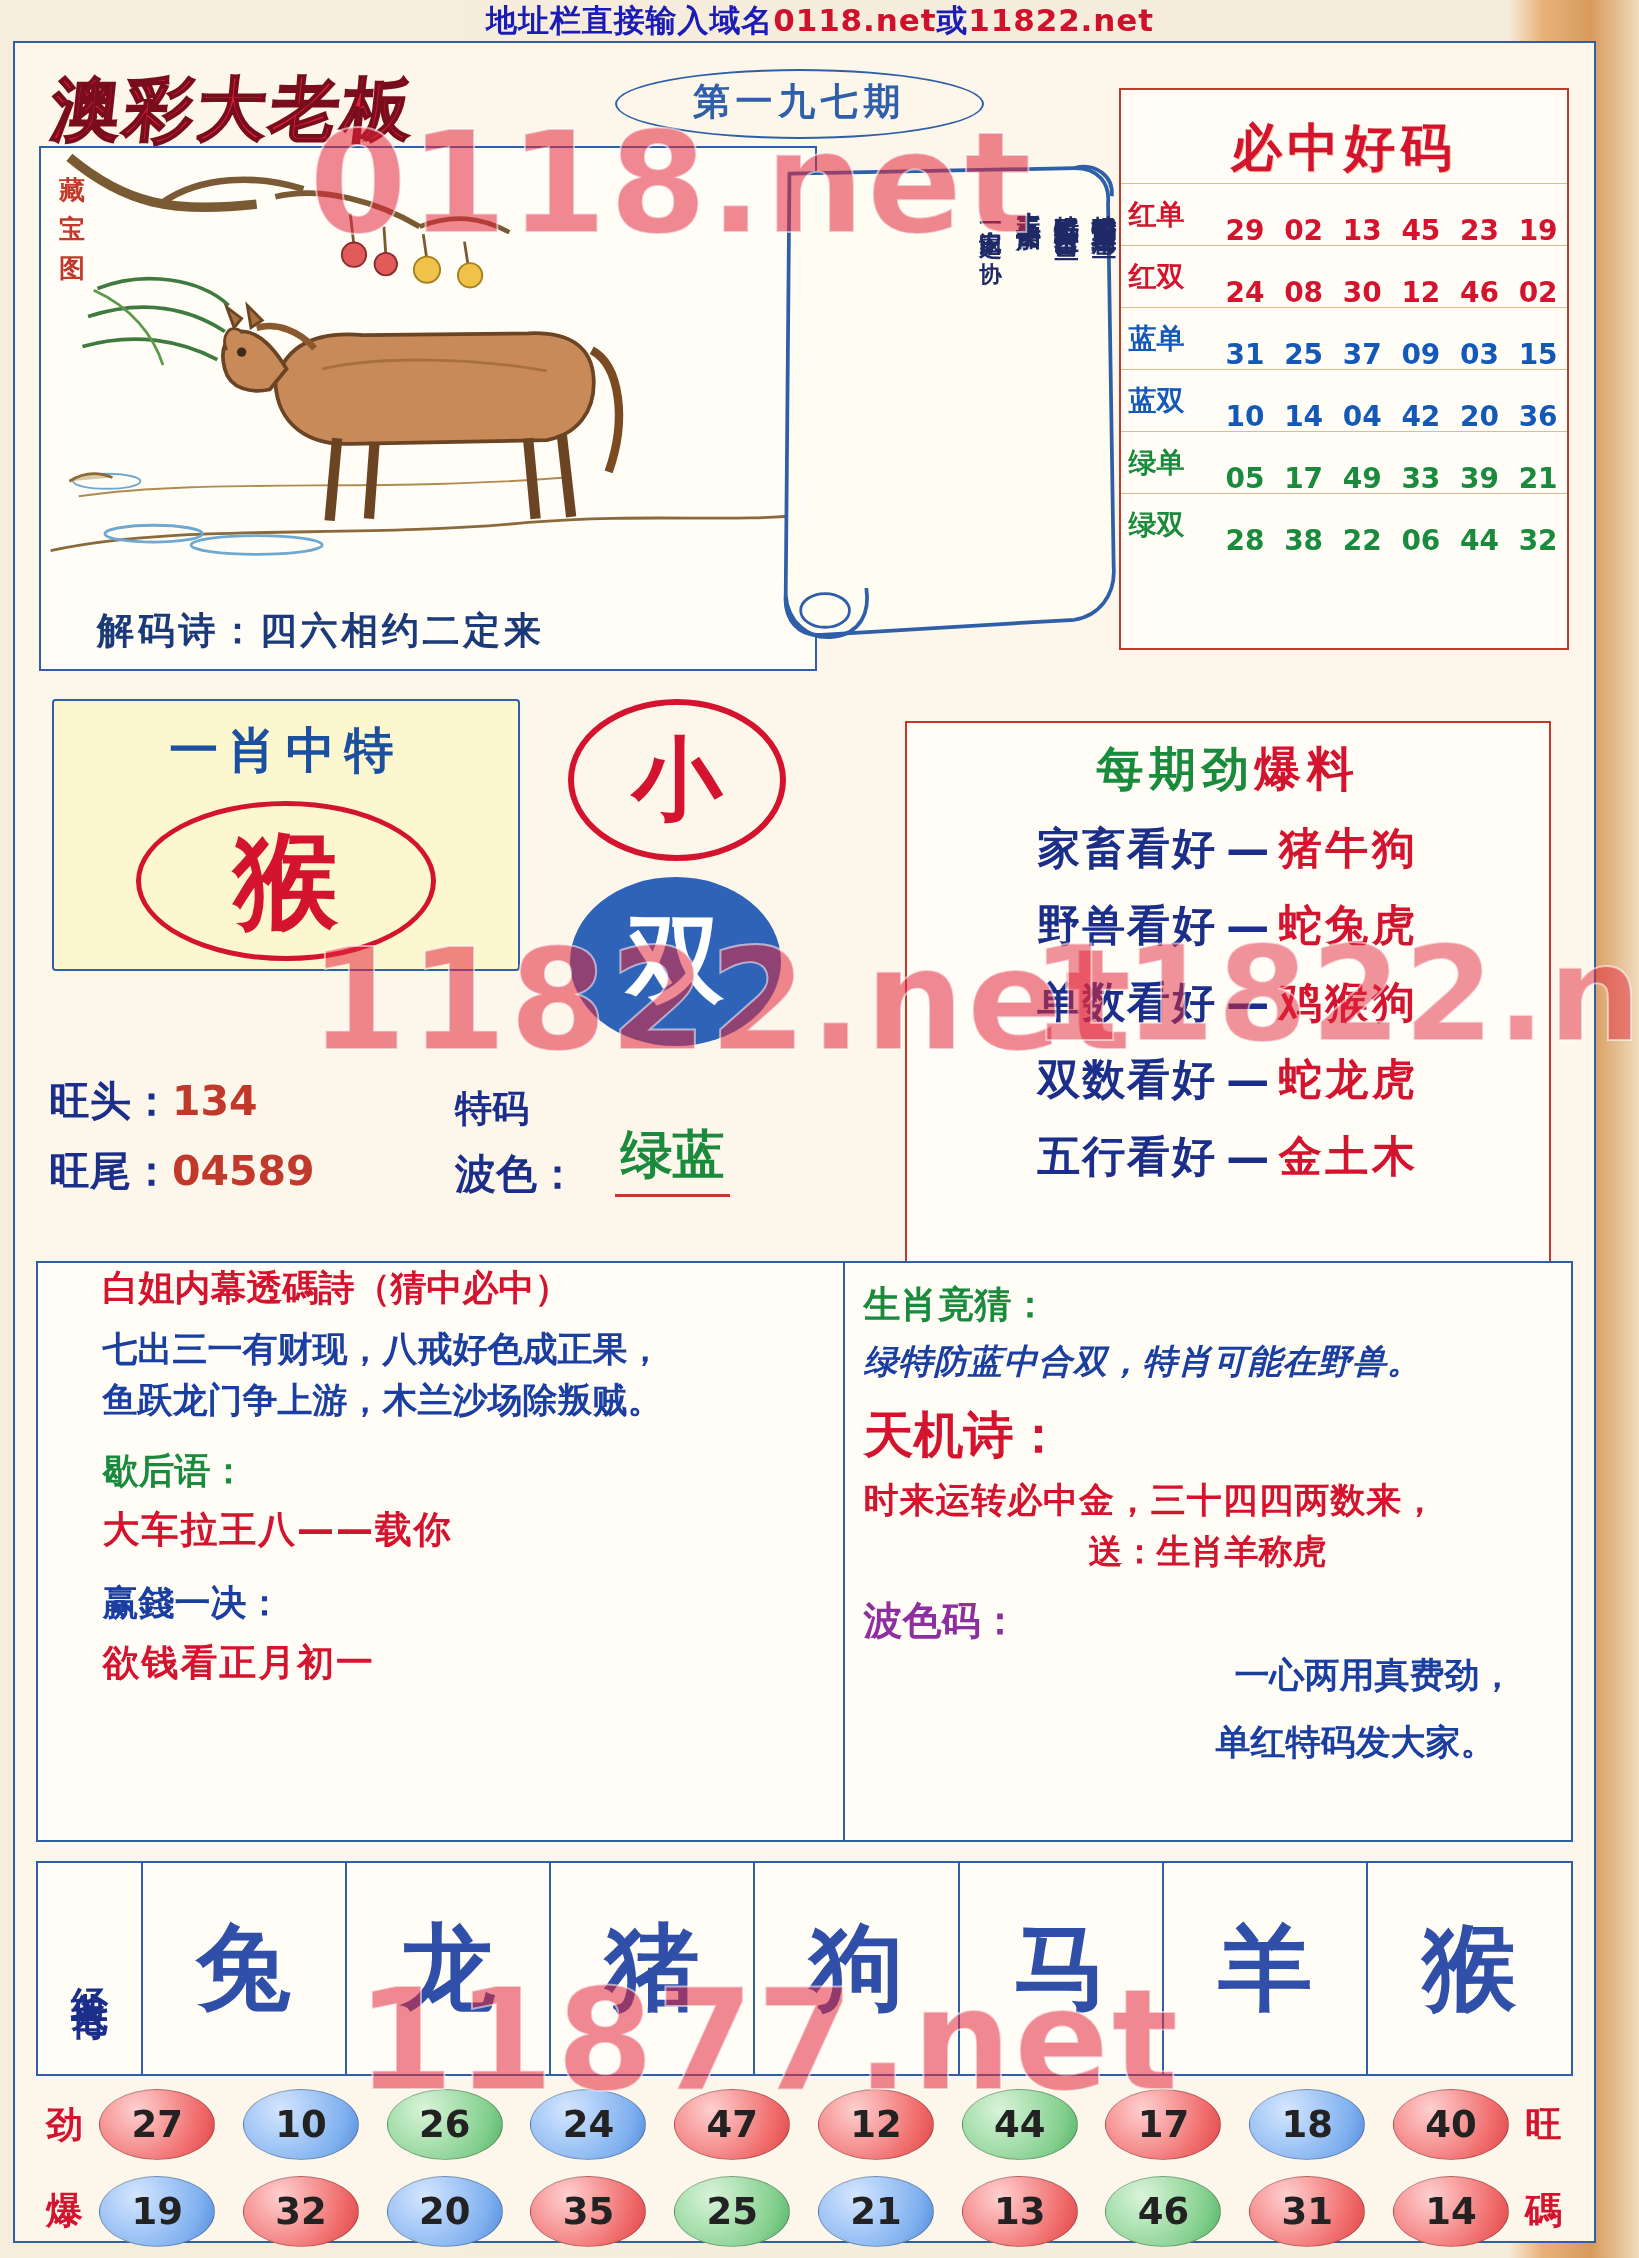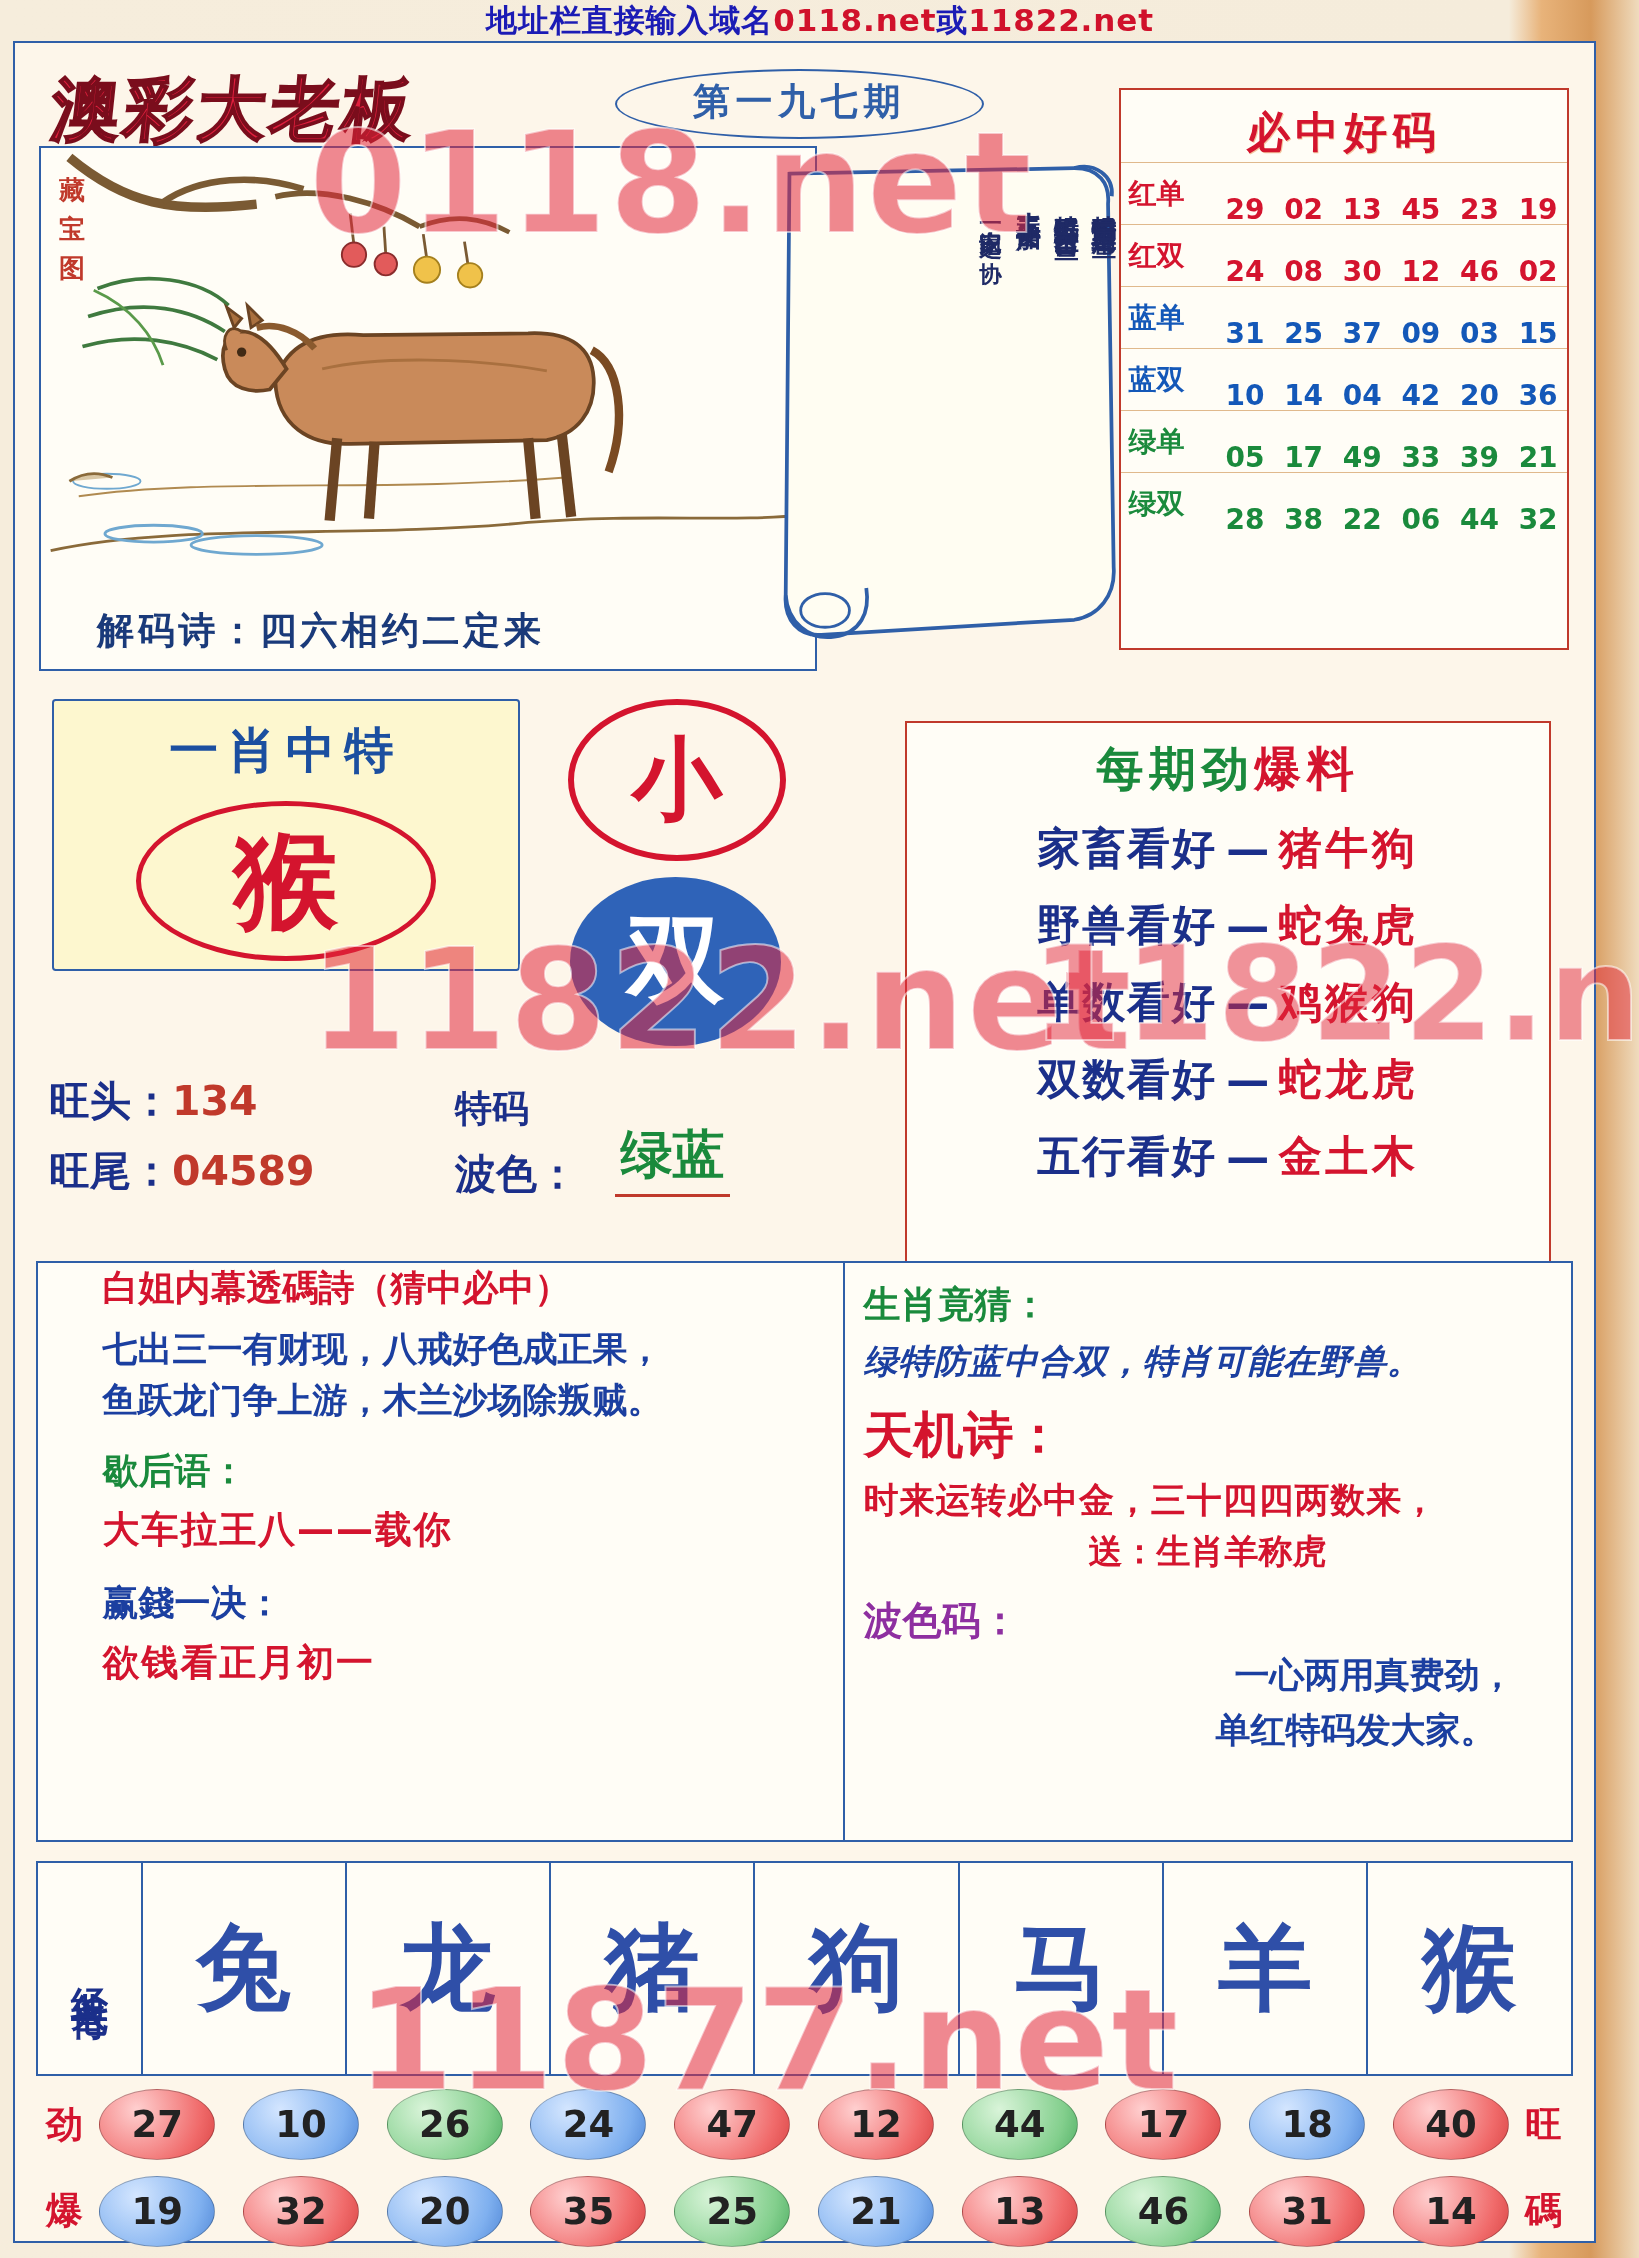--- a/index.html
+++ b/index.html
@@ -86,22 +86,22 @@
   .vt2{right:58px;}
   .vt3{right:96px;}
   .vt4{right:133px;color:#1f2a66;font-size:22.5px;height:290px;top:56px;}
 
   
   .numtable{
     position:absolute;left:1104px;top:45px;width:450px;height:562px;
     border:2.8px solid #c0392b;background:#fffdf6;box-sizing:border-box;
   }
   .numtitle{
-    text-align:center;font-size:43px;font-weight:bold;color:#d4142e;
-    letter-spacing:5.6px;padding-top:14px;
+    text-align:center;font-size:51px;font-weight:bold;color:#d4142e;
+    letter-spacing:5.6px;padding-top:24px;
     text-shadow:0.9px 0.9px 0 #f3c6a0;
   }
   .numrow{
     display:flex;align-items:center;height:62px;
     border-top:1.9px solid #e0b98c;
     padding-left:7.5px;box-sizing:border-box;
   }
   .numrow .lbl{width:97px;font-size:28px;font-weight:bold;}
   .numrow .vals{display:flex;flex:1;justify-content:space-between;padding-right:9.4px;margin-top:32px;}
   .numrow .vals span{font-size:28px;font-weight:bold;}
@@ -198,21 +198,21 @@
   .l5{font-size:36px;margin-top:24px;}
   .l6{font-size:37px;color:#d4142e;font-weight:bold;margin-top:9.4px;letter-spacing:1.9px;}
 
   .r1{font-size:37px;}
   .r2{font-size:34px;color:#1b3fa0;font-weight:bold;margin-top:9.4px;letter-spacing:0.9px;font-style:italic;}
   .r3{font-size:50px;margin-top:17px;}
   .r4{font-size:35px;color:#d4142e;font-weight:bold;margin-top:7.5px;letter-spacing:0.9px;}
   .r5{font-size:34px;color:#d4142e;font-weight:bold;text-align:center;margin-top:5.6px;}
   .r6{font-size:39px;margin-top:19px;}
   .r7{font-size:35px;color:#1b3fa0;font-weight:bold;margin-top:3.7px;}
-  .r8{font-size:35px;color:#1b3fa0;font-weight:bold;text-align:right;padding-right:56px;margin-top:8px;}
+  .r8{font-size:35px;color:#1b3fa0;font-weight:bold;text-align:right;padding-right:56px;margin-top:20px;}
 
   
   .zstrip{
     position:absolute;left:20.6px;top:1818px;width:1537px;height:215px;
     border:2.8px solid #2f5fa8;box-sizing:border-box;display:flex;background:#fffdf6;
   }
   .zstrip .lab{
     width:105px;border-right:2.8px solid #2f5fa8;box-sizing:border-box;
     display:flex;align-items:center;justify-content:center;
   }

